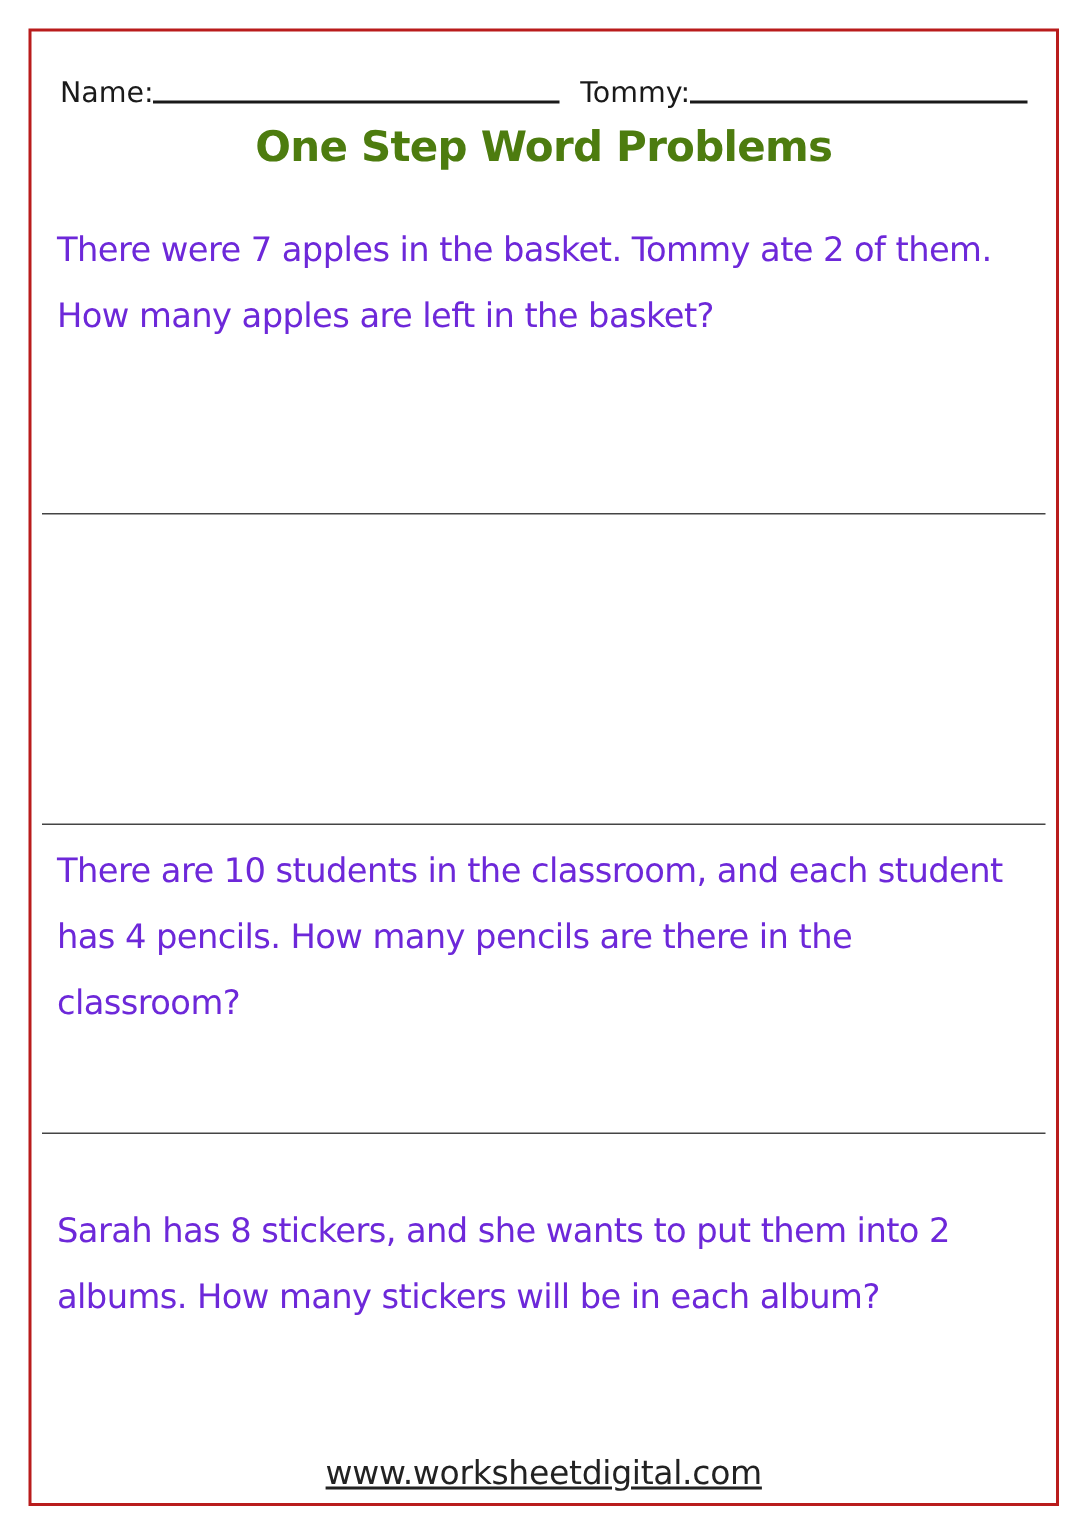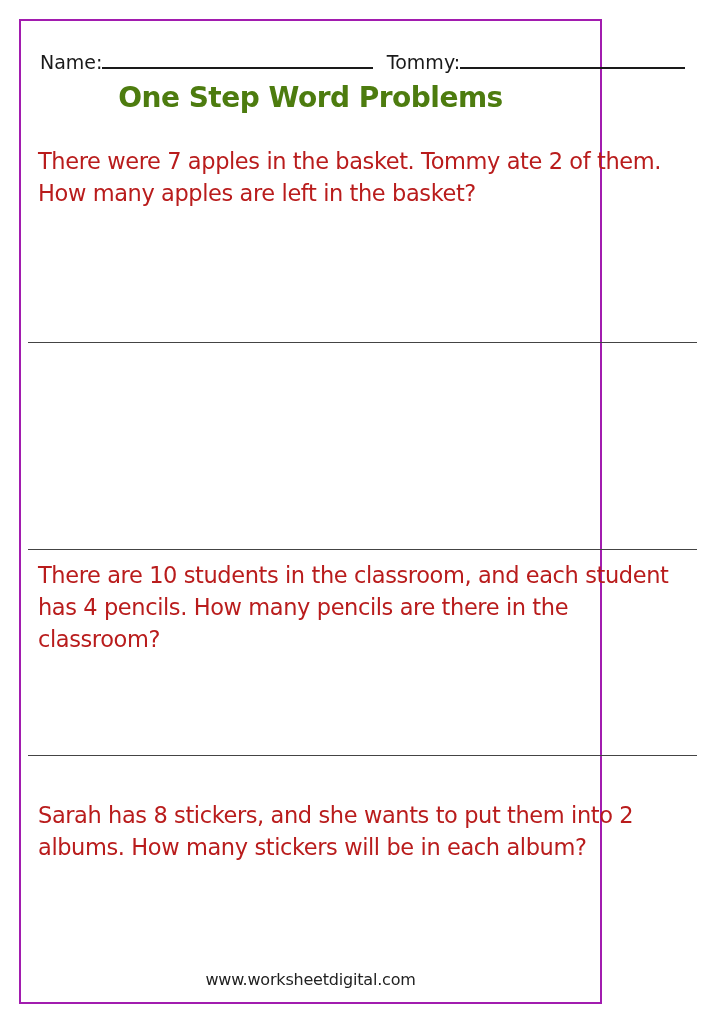--- a/index.html
+++ b/index.html
@@ -11,23 +11,23 @@
     }
     body {
       position: relative;
       font-family: "DejaVu Sans", sans-serif;
       color: #111111;
     }
     .sheet {
       position: absolute;
       left: 19px;
       top: 19px;
-      width: 583px;
+      width: 687px;
       height: 985px;
-      border: 2px solid #a21caf;
+      border: 2px solid #b91c1c;
       background: #ffffff;
     }
     .header-row {
       position: absolute;
       left: 19px;
       top: 22px;
       width: 645px;
       height: 30px;
       display: flex;
       align-items: flex-end;
@@ -56,40 +56,41 @@
       font-weight: bold;
       font-size: 28px;
       letter-spacing: -0.5px;
       color: #4d7c0f;
     }
     .problem {
       position: absolute;
       left: 17px;
       width: 640px;
       font-size: 22.5px;
-      line-height: 32px;
-      color: #b91c1c;
+      line-height: 44px;
+      color: #6d28d9;
       letter-spacing: -0.4px;
     }
     .separator {
       position: absolute;
       left: 7px;
       width: 669px;
       height: 0;
       border-top: 1.5px solid #444444;
     }
     .footer {
       position: absolute;
       left: 0;
       top: 949px;
       width: 100%;
       text-align: center;
-      font-size: 16px;
+      font-size: 22px;
       color: #222222;
       letter-spacing: -0.2px;
+      text-decoration: underline;
     }
   </style>
 </head>
 <body>
 
 <div class="sheet">
 
   <div class="header-row">
     <span class="field-label">Name:</span>
     <span class="field-line name-line"></span>

